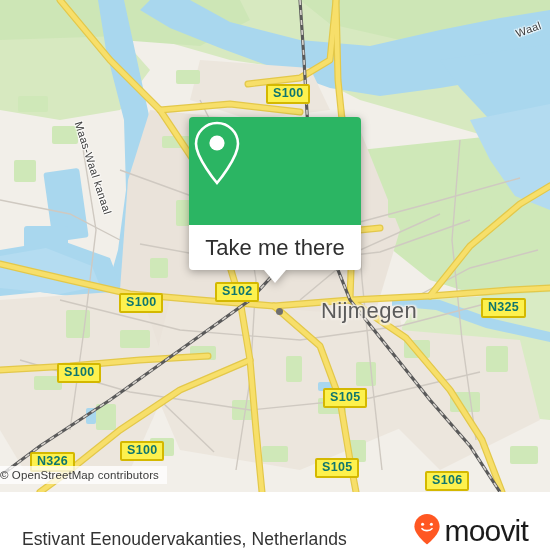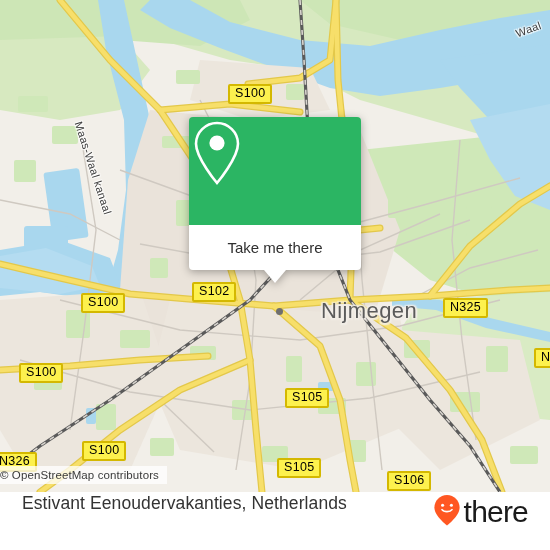--- a/index.html
+++ b/index.html
@@ -35,21 +35,21 @@
     background:#2bb563;
     height:108px;
     border-radius:4px 4px 0 0;
     display:flex;align-items:center;justify-content:center;
   }
   .popup-btn{
     background:#ffffff;
     height:45px;
     border-radius:0 0 4px 4px;
     display:flex;align-items:center;justify-content:center;
-    font-size:15px;color:#2f2f2f;
+    font-size:22px;color:#2f2f2f;
     cursor:pointer;
   }
   .popup-tail{
     position:absolute;left:50%;top:153px;margin-left:-11px;
     width:0;height:0;
     border-left:11px solid transparent;
     border-right:11px solid transparent;
     border-top:13px solid #ffffff;
   }
   .pin-wrap{width:56px;height:72px;display:block;}
@@ -69,28 +69,29 @@
     position:absolute;left:276px;top:308px;width:7px;height:7px;
     border-radius:50%;background:#6f6f6f;z-index:30;
   }
 
   
   .shield{
     position:absolute;
     background:#fdf14e;
     border:2px solid #d4b800;
     border-radius:2px;
-    color:#000000;
+    color:#0f766e;
     font-size:12.5px;
-    font-weight:normal;
+    font-weight:bold;
     letter-spacing:0.3px;
     padding:1px 5px 2px 5px;
     white-space:nowrap;
     z-index:28;
     line-height:13px;
+    margin-left:38px;
   }
 
   
   .water-label{
     position:absolute;
     color:#3b3b3b;
     font-size:11px;
     letter-spacing:0.4px;
     white-space:nowrap;
     z-index:26;
@@ -98,21 +99,21 @@
       -1px -1px 1px rgba(255,255,255,.9), 1px -1px 1px rgba(255,255,255,.9),
       -1px  1px 1px rgba(255,255,255,.9), 1px  1px 1px rgba(255,255,255,.9);
   }
   #label-kanaal{left:84px;top:120px;transform:rotate(72deg);transform-origin:0 0;}
   #label-waal{left:514px;top:28px;transform:rotate(-20deg);transform-origin:0 0;}
 
   
   .bottombar{
     position:absolute;left:0;top:492px;width:550px;height:58px;
     background:#ffffff;
-    display:flex;align-items:flex-start;justify-content:space-between;
+    display:flex;align-items:flex-end;justify-content:space-between;
     padding:0 22px;box-sizing:border-box;
     border-top:1px solid #ffffff;
   }
   .place-name{font-size:17.5px;color:#333333;letter-spacing:0.1px;white-space:nowrap;}
   .brand{display:flex;align-items:center;gap:2px;}
   .brand-word{font-size:30px;color:#1b1b1b;letter-spacing:-0.8px;line-height:30px;}
 </style>
 </head>
 <body>
 
@@ -249,21 +250,21 @@
     </svg>
 
     <div class="city-dot"></div>
     <div class="city-label">Nijmegen</div>
 
     <div class="water-label" id="label-kanaal">Maas-Waal kanaal</div>
     <div class="water-label" id="label-waal">Waal</div>
 
     <div id="shields">
         <div class="shield" style="left: 228px; top: 84px;">S100</div>
-        <div class="shield" style="left: 192px; top: 282px;">S102</div>
+        <div class="shield" style="left: 177px; top: 282px;">S102</div>
         <div class="shield" style="left: 81px; top: 293px;">S100</div>
         <div class="shield" style="left: 19px; top: 363px;">S100</div>
         <div class="shield" style="left: 82px; top: 441px;">S100</div>
         <div class="shield" style="left: 443px; top: 298px;">N325</div>
         <div class="shield" style="left: 285px; top: 388px;">S105</div>
         <div class="shield" style="left: 277px; top: 458px;">S105</div>
         <div class="shield" style="left: 387px; top: 471px;">S106</div>
         <div class="shield" style="left: -8px; top: 452px;">N326</div>
         <div class="shield" style="left: 534px; top: 348px;">N3</div>
       </div>
@@ -288,17 +289,17 @@
     <div class="place-name">Estivant Eenoudervakanties, Netherlands</div>
     <div class="brand">
       <span>
         <svg width="30" height="34" viewBox="0 0 30 34">
           <path d="M15 2 C8 2 2.4 7.6 2.4 14.6 C2.4 23 15 32.5 15 32.5 C15 32.5 27.6 23 27.6 14.6 C27.6 7.6 22 2 15 2 Z" fill="#ff5722"></path>
           <circle cx="10.6" cy="12.2" r="1.55" fill="#ffffff"></circle>
           <circle cx="19.4" cy="12.2" r="1.55" fill="#ffffff"></circle>
           <path d="M10 16.6 C11.8 19.4 18.2 19.4 20 16.6" fill="none" stroke="#ffffff" stroke-width="1.7" stroke-linecap="round"></path>
         </svg>
       </span>
-      <span class="brand-word">there</span>
+      <span class="brand-word">moovit</span>
     </div>
   </div>
 
 </div>
 
 </body></html>

